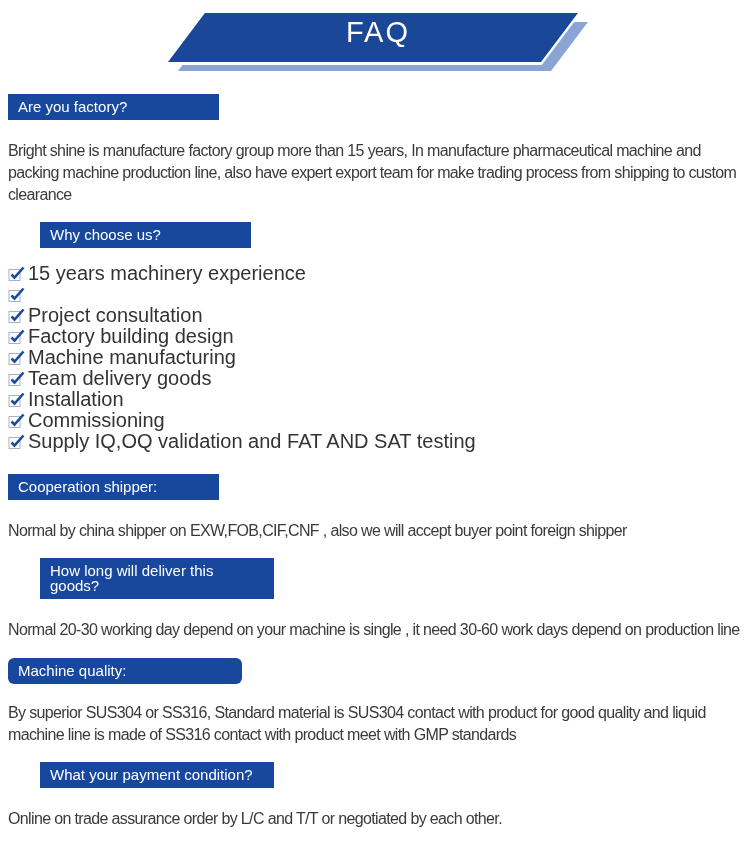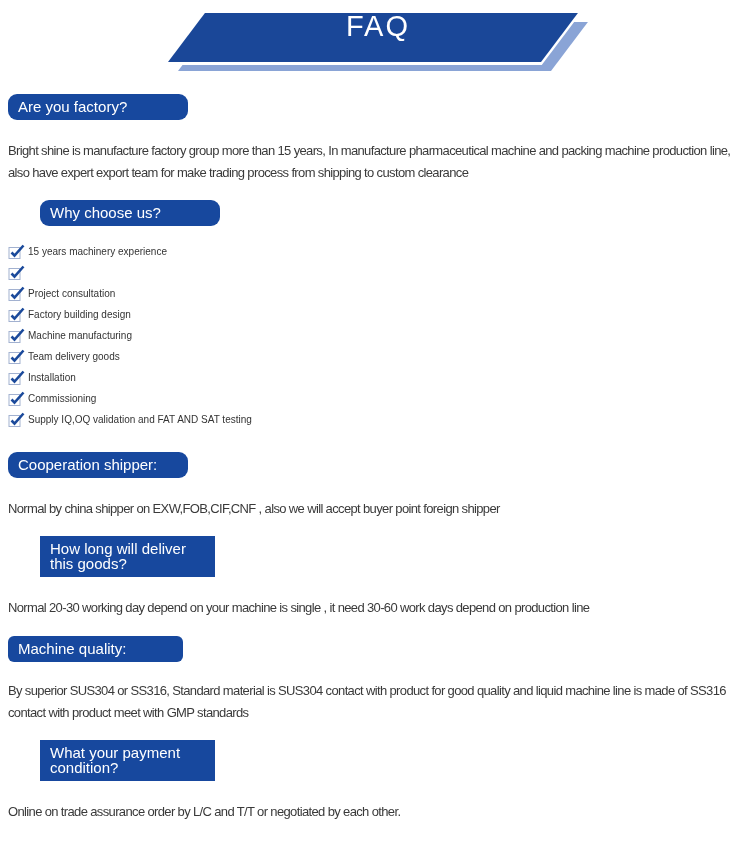--- a/index.html
+++ b/index.html
@@ -38,72 +38,72 @@
     width: 373px;
     height: 49px;
     background: #1a4798;
     transform: skewX(-37deg);
     transform-origin: 0 100%;
     box-shadow: 3px 3px 0 0 #ffffff;
   }
   .banner-text {
     position: absolute;
     left: 168px;
-    top: 7px;
+    top: 13px;
     width: 420px;
     height: 38px;
     display: flex;
     align-items: center;
     justify-content: center;
     color: #ffffff;
     font-size: 29px;
     letter-spacing: 2px;
   }
 
   
   .sec-title {
     box-sizing: border-box;
     background: #17489e;
     color: #ffffff;
     font-size: 15px;
     line-height: 15px;
     padding: 5px 10px 6px 10px;
     margin-left: 8px;
   }
-  .w1 { width: 180px; border-radius: 9px; }
-  .w2 { width: 175px; }
+  .w1 { width: 211px; }
+  .w2 { width: 234px; }
 
   .mt-banner { margin-top: 14px; }
   .mt-a { margin-top: 16px; margin-left: 40px; }
   .mt-b { margin-top: 22px; }
   .mt-c { margin-top: 17px; border-radius: 6px; }
 
   
   .sec-body {
     margin: 20px 8px 0 8px;
     width: 734px;
     color: #3a3a3a;
-    font-size: 13px;
+    font-size: 16px;
     line-height: 22px;
     letter-spacing: -0.64px;
   }
   .sec-body-5 { margin-top: 18px; }
 
   
   .checklist {
     list-style: none;
     margin: 15px 0 0 8px;
     padding: 0;
   }
   .checklist li {
     display: flex;
     align-items: center;
     height: 21px;
     color: #333333;
-    font-size: 10px;
+    font-size: 20px;
   }
   .check-icon {
     flex: 0 0 auto;
     width: 17px;
     height: 15px;
     margin-right: 3px;
     overflow: visible;
   }
 </style>
 </head>

